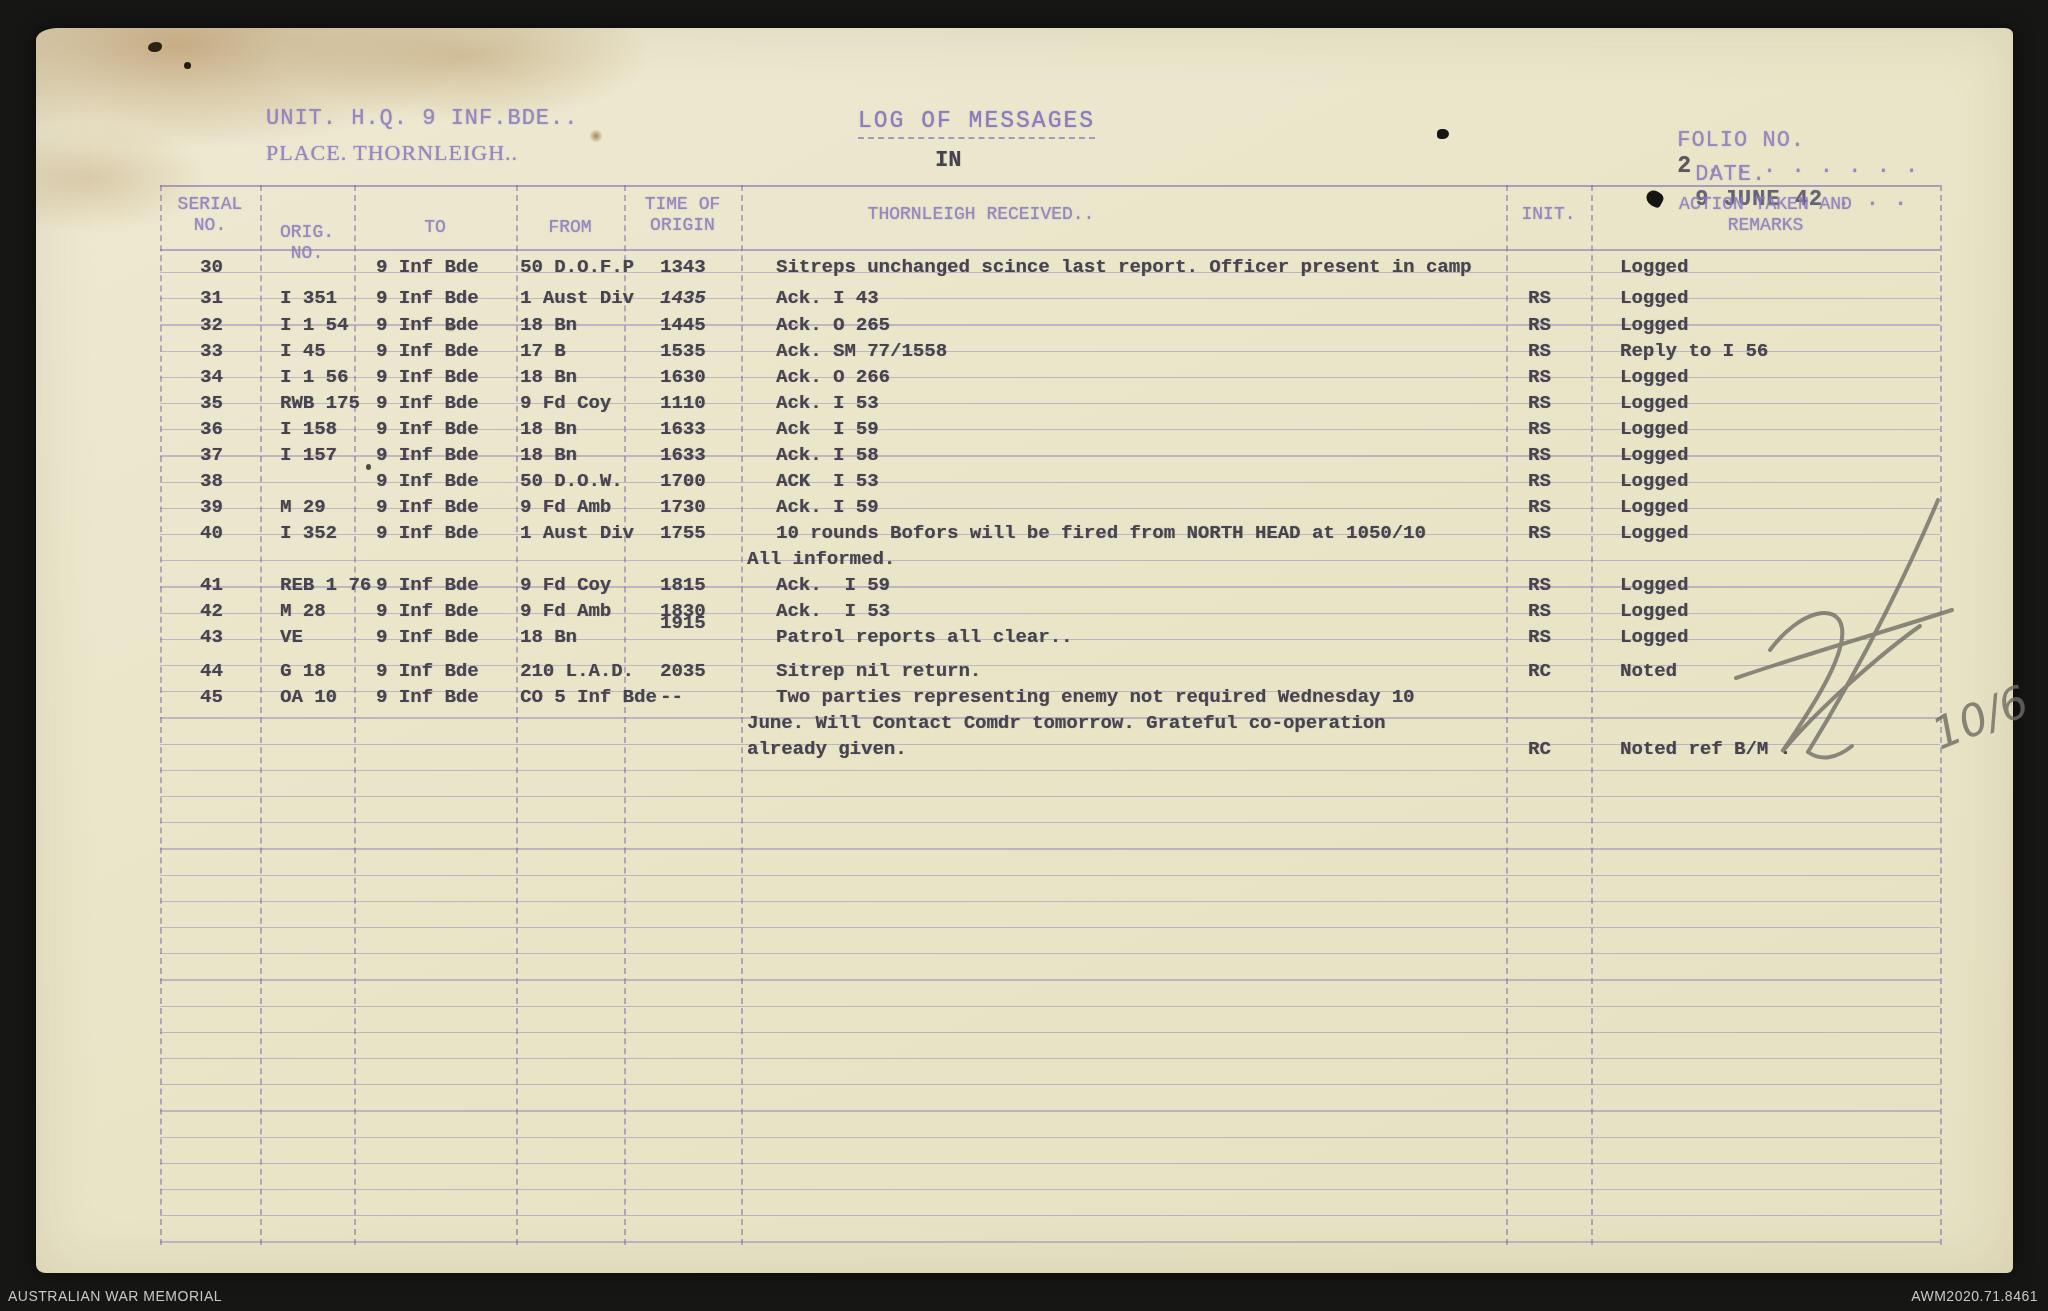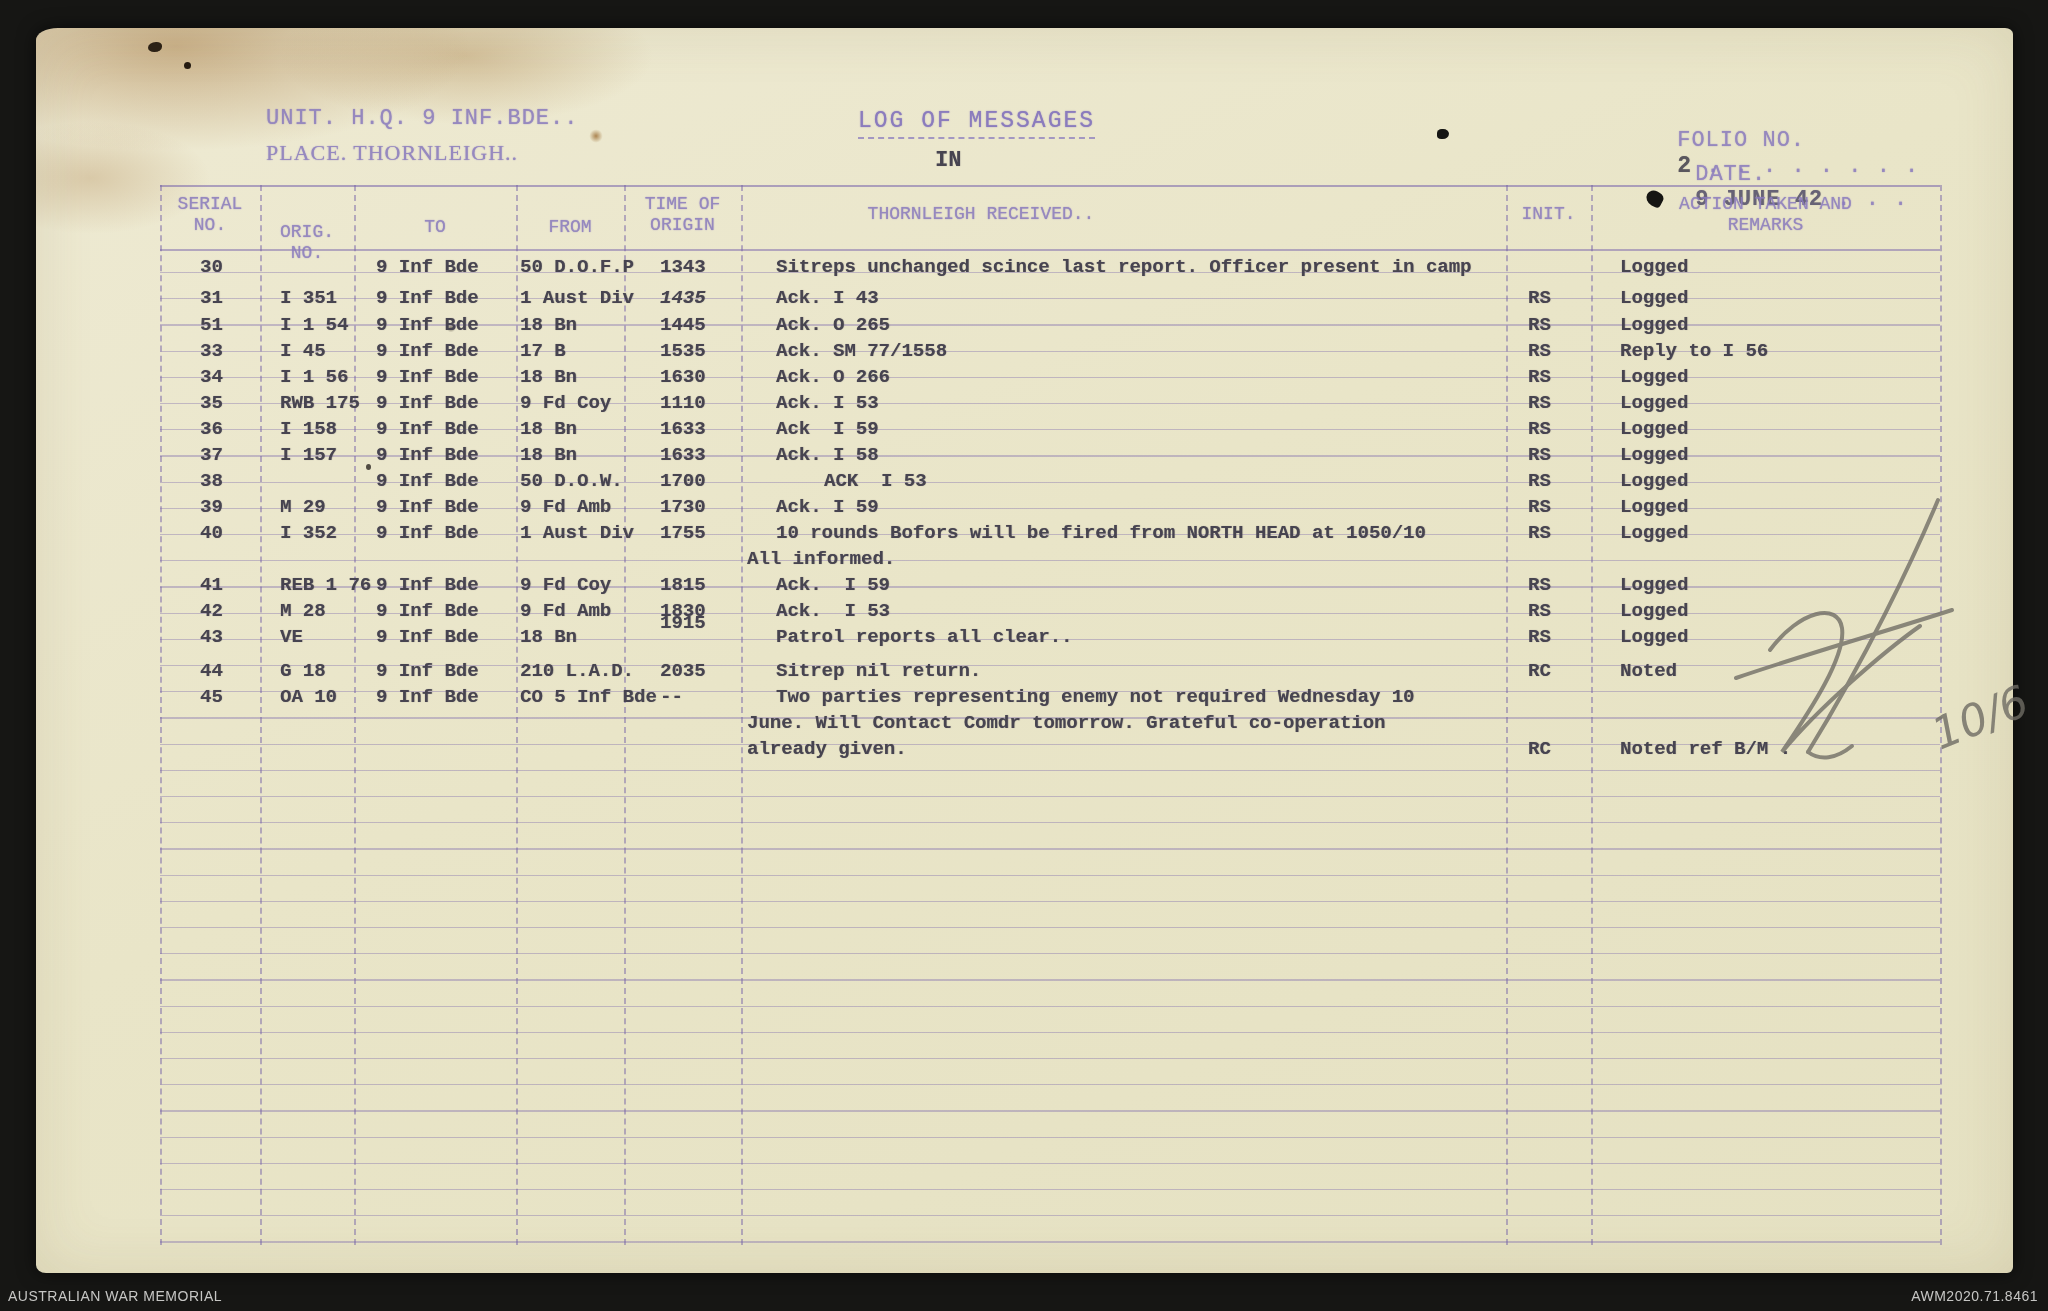--- a/index.html
+++ b/index.html
@@ -109,21 +109,21 @@
         <span class="cell ink" style="left: 740px; top: 230px;">Sitreps unchanged scince last report. Officer present in camp</span>
         <span class="cell ink" style="left: 1584px; top: 230px;">Logged</span>
         <span class="cell ink" style="left: 164px; top: 261px;">31</span>
         <span class="cell ink" style="left: 244px; top: 261px;">I 351</span>
         <span class="cell ink" style="left: 340px; top: 261px;">9 Inf Bde</span>
         <span class="cell ink" style="left: 484px; top: 261px;">1 Aust Div</span>
         <span class="cell ink" style="left: 624px; top: 261px; font-style: italic;">1435</span>
         <span class="cell ink" style="left: 740px; top: 261px;">Ack. I 43</span>
         <span class="cell ink" style="left: 1492px; top: 261px;">RS</span>
         <span class="cell ink" style="left: 1584px; top: 261px;">Logged</span>
-        <span class="cell ink" style="left: 164px; top: 288px;">51</span>
+        <span class="cell ink" style="left: 164px; top: 288px;">32</span>
         <span class="cell ink" style="left: 244px; top: 288px;">I 1 54</span>
         <span class="cell ink" style="left: 340px; top: 288px;">9 Inf Bde</span>
         <span class="cell ink" style="left: 484px; top: 288px;">18 Bn</span>
         <span class="cell ink" style="left: 624px; top: 288px;">1445</span>
         <span class="cell ink" style="left: 740px; top: 288px;">Ack. O 265</span>
         <span class="cell ink" style="left: 1492px; top: 288px;">RS</span>
         <span class="cell ink" style="left: 1584px; top: 288px;">Logged</span>
         <span class="cell ink" style="left: 164px; top: 314px;">33</span>
         <span class="cell ink" style="left: 244px; top: 314px;">I 45</span>
         <span class="cell ink" style="left: 340px; top: 314px;">9 Inf Bde</span>
@@ -161,21 +161,21 @@
         <span class="cell ink" style="left: 340px; top: 418px;">9 Inf Bde</span>
         <span class="cell ink" style="left: 484px; top: 418px;">18 Bn</span>
         <span class="cell ink" style="left: 624px; top: 418px;">1633</span>
         <span class="cell ink" style="left: 740px; top: 418px;">Ack. I 58</span>
         <span class="cell ink" style="left: 1492px; top: 418px;">RS</span>
         <span class="cell ink" style="left: 1584px; top: 418px;">Logged</span>
         <span class="cell ink" style="left: 164px; top: 444px;">38</span>
         <span class="cell ink" style="left: 340px; top: 444px;">9 Inf Bde</span>
         <span class="cell ink" style="left: 484px; top: 444px;">50 D.O.W.</span>
         <span class="cell ink" style="left: 624px; top: 444px;">1700</span>
-        <span class="cell ink" style="left: 740px; top: 444px; margin-left: 48px;">ACK  I 53</span>
+        <span class="cell ink" style="left: 740px; top: 444px;">ACK  I 53</span>
         <span class="cell ink" style="left: 1492px; top: 444px;">RS</span>
         <span class="cell ink" style="left: 1584px; top: 444px;">Logged</span>
         <span class="cell ink" style="left: 164px; top: 470px;">39</span>
         <span class="cell ink" style="left: 244px; top: 470px;">M 29</span>
         <span class="cell ink" style="left: 340px; top: 470px;">9 Inf Bde</span>
         <span class="cell ink" style="left: 484px; top: 470px;">9 Fd Amb</span>
         <span class="cell ink" style="left: 624px; top: 470px;">1730</span>
         <span class="cell ink" style="left: 740px; top: 470px;">Ack. I 59</span>
         <span class="cell ink" style="left: 1492px; top: 470px;">RS</span>
         <span class="cell ink" style="left: 1584px; top: 470px;">Logged</span>

